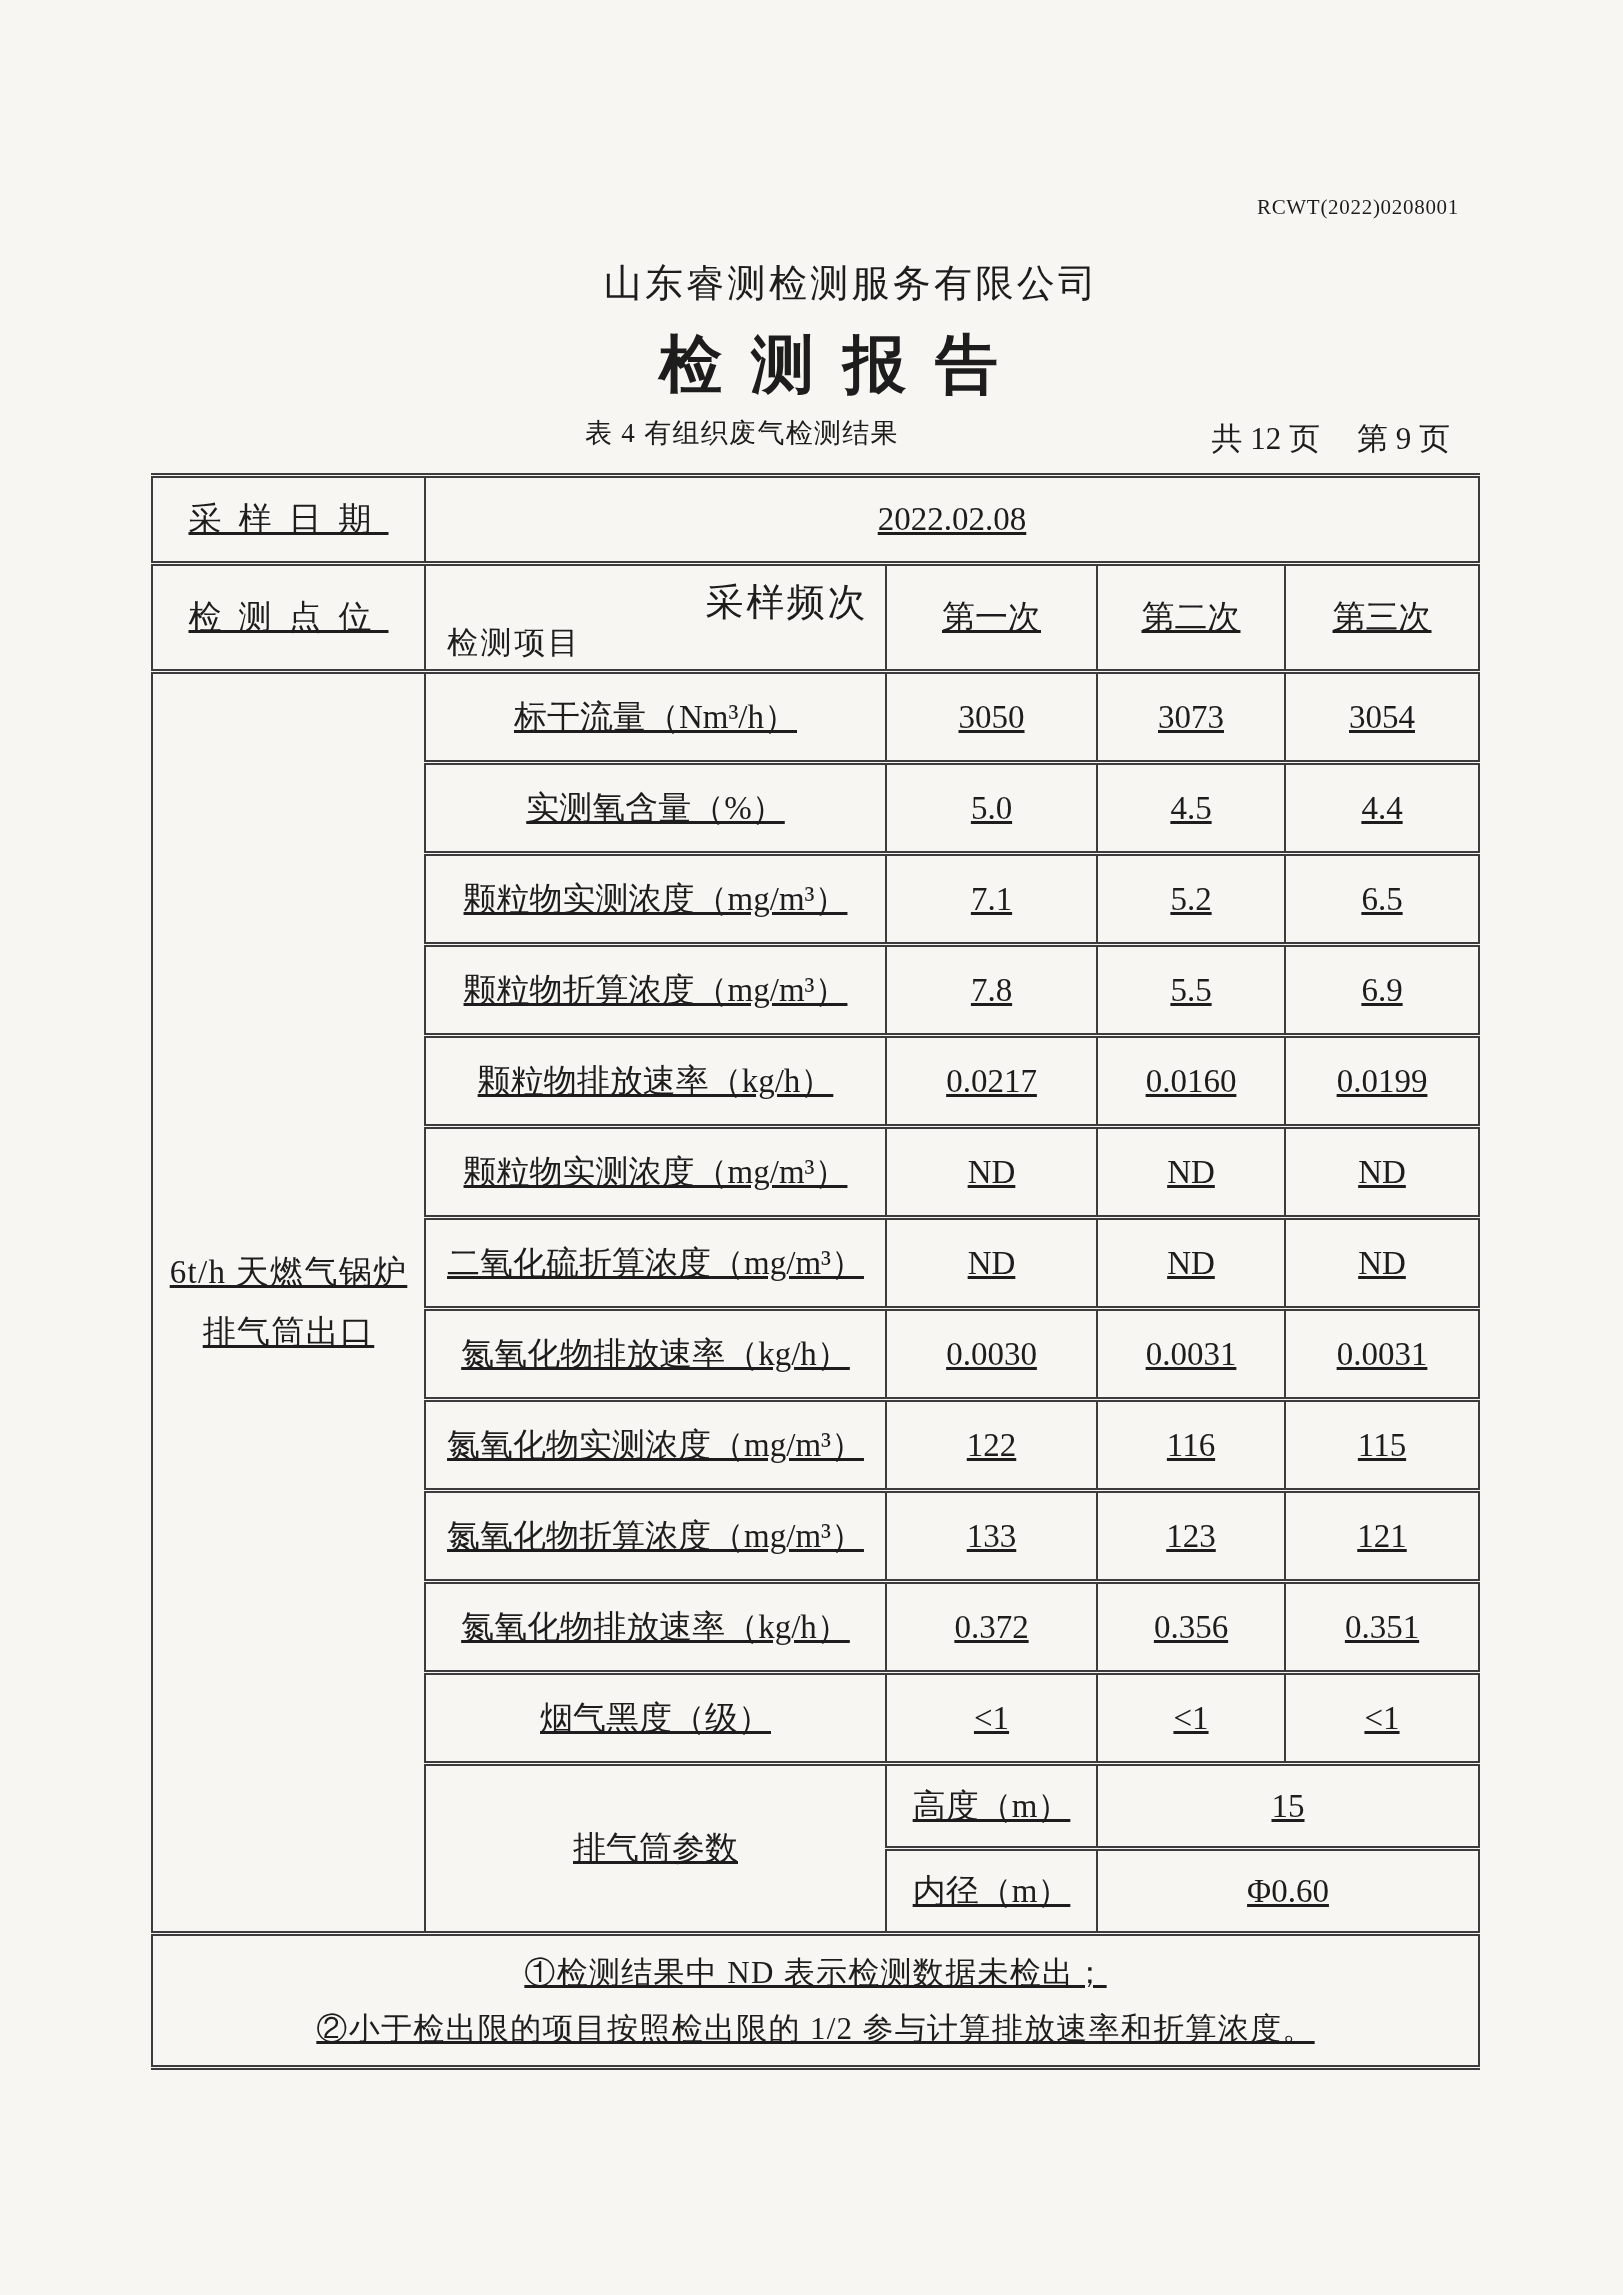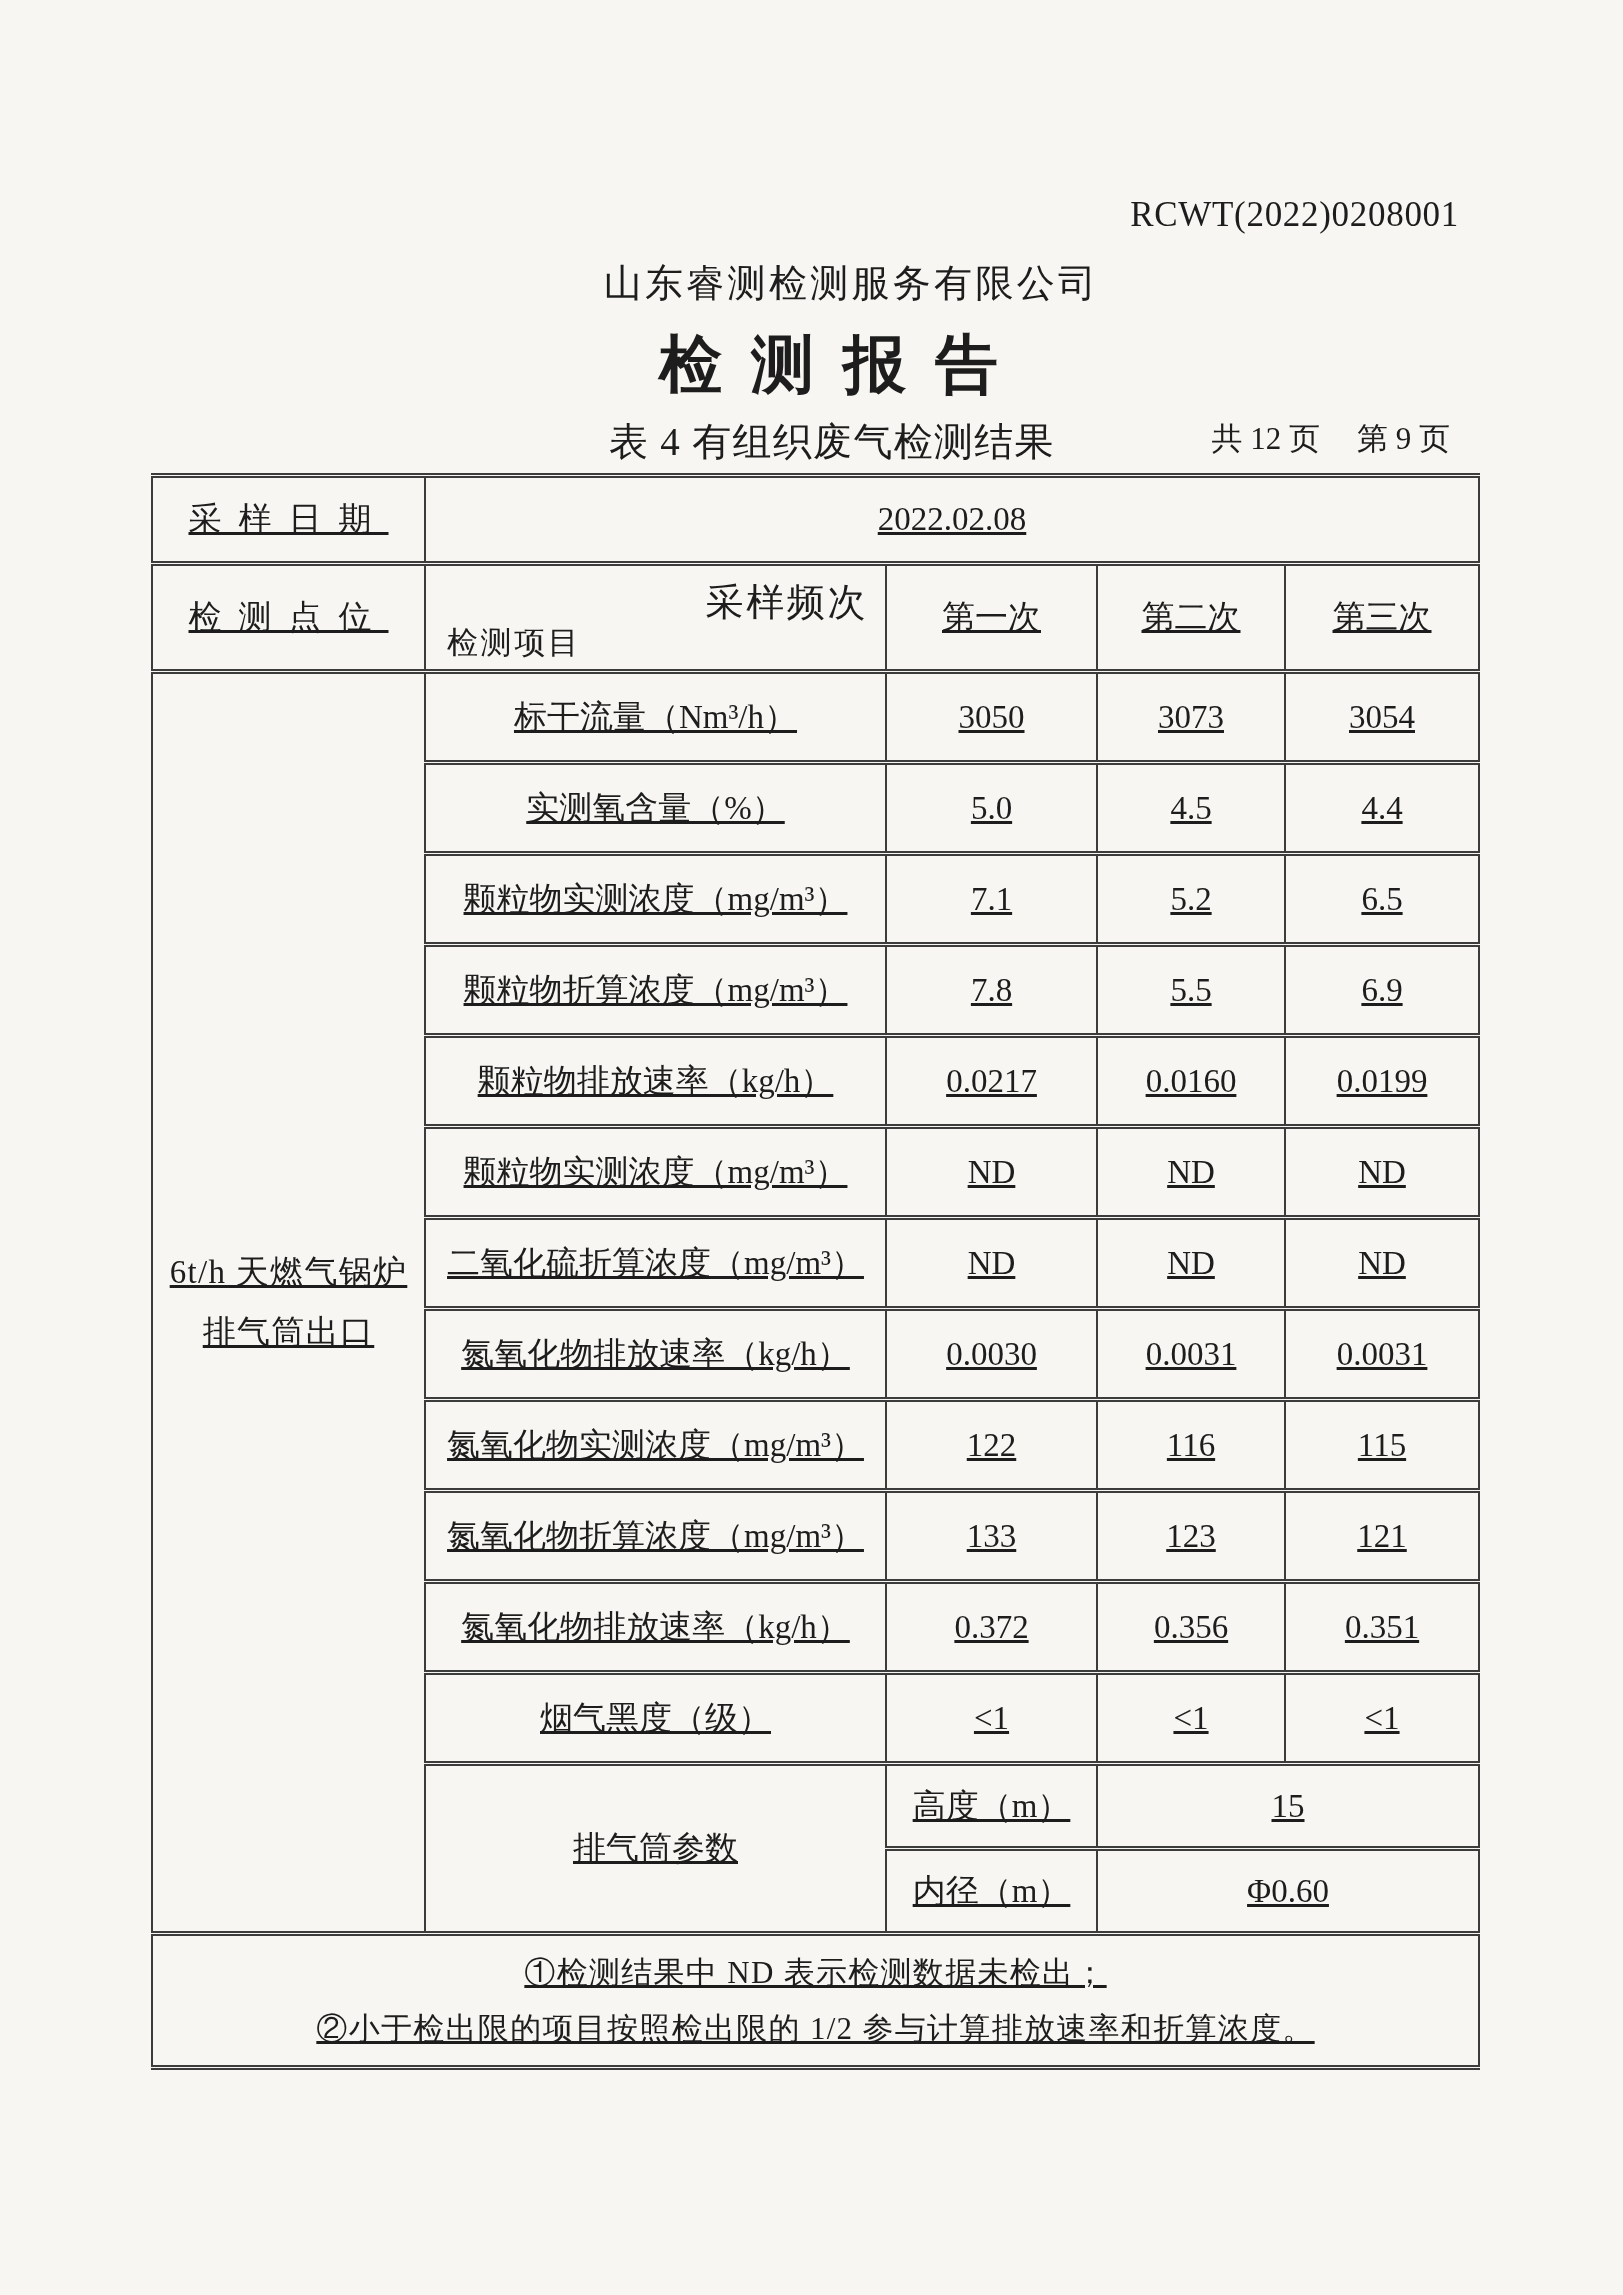--- a/index.html
+++ b/index.html
@@ -6,34 +6,34 @@
   body {
     width:1623px; height:2295px;
     background:#f7f6f2;
     font-family:"Liberation Serif","DejaVu Serif",serif;
     color:#1d1d1d;
     position:relative;
     overflow:hidden;
   }
   .ref-number {
     position:absolute; top:195px; right:164px;
-    font-size:35px; letter-spacing:0.7px;
+    font-size:21px; letter-spacing:0.7px;
   }
   .company-name {
     position:absolute; top:258px; left:0; width:100%;
     text-align:center; font-size:38px; letter-spacing:3.3px;padding-left:40px;
   }
   .report-title {
     position:absolute; top:322px; left:0; width:100%;
     text-align:center; font-size:63px; font-weight:700;
     letter-spacing:29px; text-indent:29px;padding-left:17px;
   }
   .table-caption {
     position:absolute; top:415px; left:585px;
-    font-size:39px; letter-spacing:1.3px;margin-left:24px;
+    font-size:27px; letter-spacing:1.3px;
   }
   .page-info {
     position:absolute; top:418px; right:173px;
     font-size:31px;
   }
   .page-info .gap { display:inline-block; width:37px; }
 
   table.results {
     position:absolute; left:151px; top:473px;
     width:1326px;

